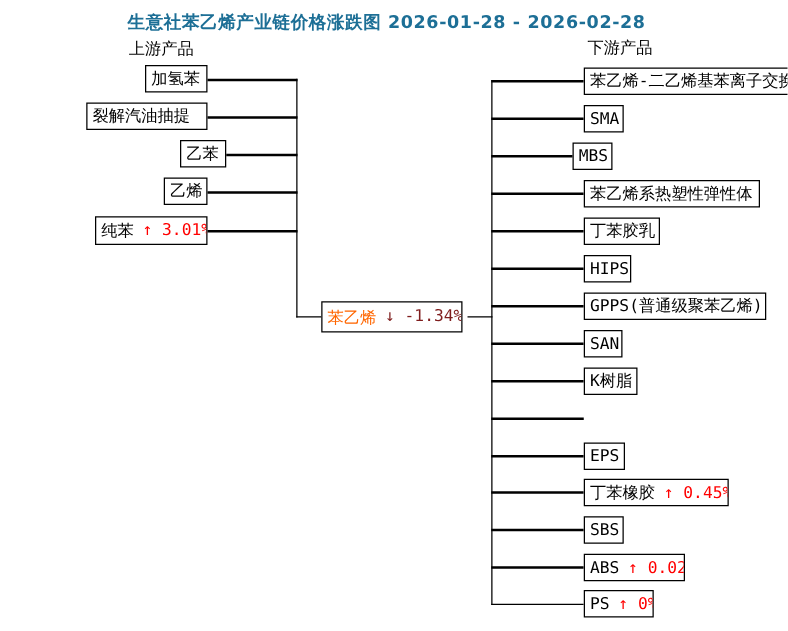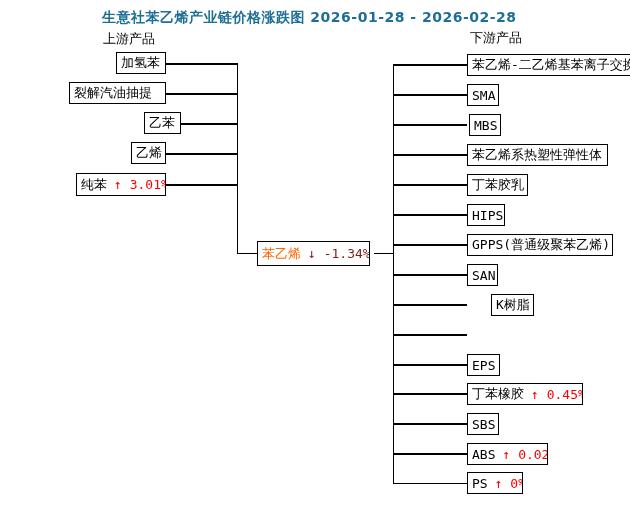--- a/index.html
+++ b/index.html
@@ -101,39 +101,39 @@
   <div class="hline" style="left:392.5px;top:423px;width:74.5px;"></div>
   <div class="hline" style="left:392.5px;top:453px;width:74.5px;"></div>
   <div class="hline" style="left:392.5px;top:482.5px;width:74.5px;"></div>
 
   <div class="node" style="left:467px;top:54px;width:200px;">
     <span class="lbl">苯乙烯-二乙烯基苯离子交换</span>
   </div>
   <div class="node" style="left:467px;top:84px;width:32px;">
     <span class="lbl">SMA</span>
   </div>
-  <div class="node" style="left:469px;top:114px;width:32px;text-align:right;">
+  <div class="node" style="left:458px;top:114px;width:32px;text-align:right;">
     <span class="lbl">MBS</span>
   </div>
   <div class="node" style="left:467px;top:144px;width:141px;">
     <span class="lbl">苯乙烯系热塑性弹性体</span>
   </div>
   <div class="node" style="left:467px;top:174px;width:61px;">
     <span class="lbl">丁苯胶乳</span>
   </div>
   <div class="node" style="left:467px;top:204px;width:38px;">
     <span class="lbl">HIPS</span>
   </div>
   <div class="node" style="left:467px;top:234px;width:146px;">
     <span class="lbl">GPPS(普通级聚苯乙烯)</span>
   </div>
   <div class="node" style="left:467px;top:264px;width:31px;">
     <span class="lbl">SAN</span>
   </div>
-  <div class="node" style="left:467px;top:294px;width:43px;margin-left:24px;">
+  <div class="node" style="left:467px;top:294px;width:43px;">
     <span class="lbl">K树脂</span>
   </div>
   <div class="node" style="left:467px;top:354px;width:33px;">
     <span class="lbl">EPS</span>
   </div>
   <div class="node" style="left:467px;top:383px;width:116px;">
     <span class="lbl">丁苯橡胶</span>
     <span class="val up">↑ 0.45%</span>
   </div>
   <div class="node" style="left:467px;top:413px;width:32px;">

